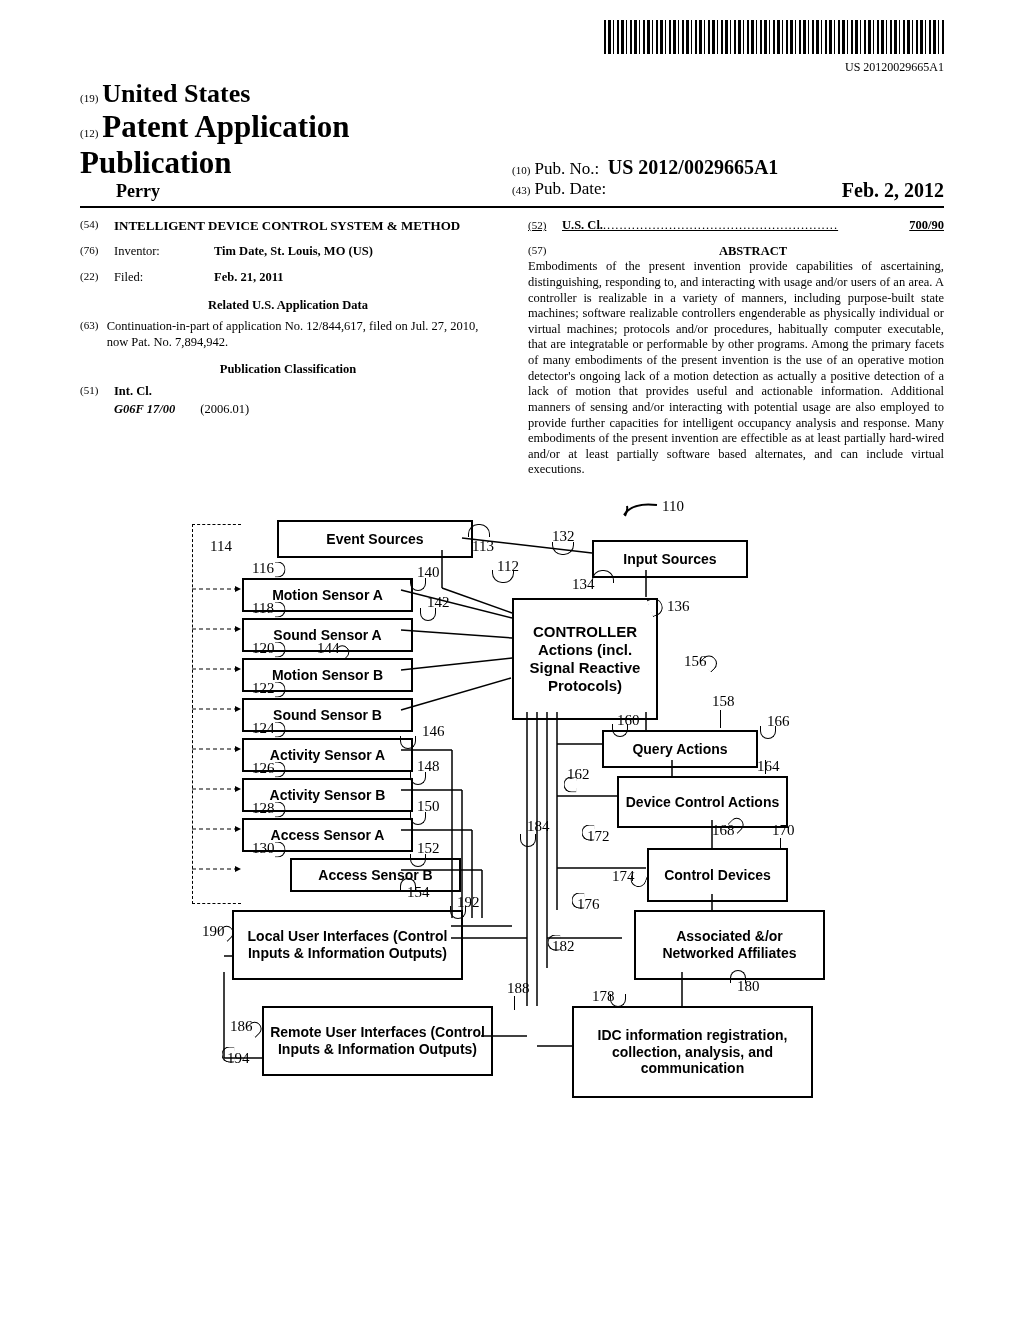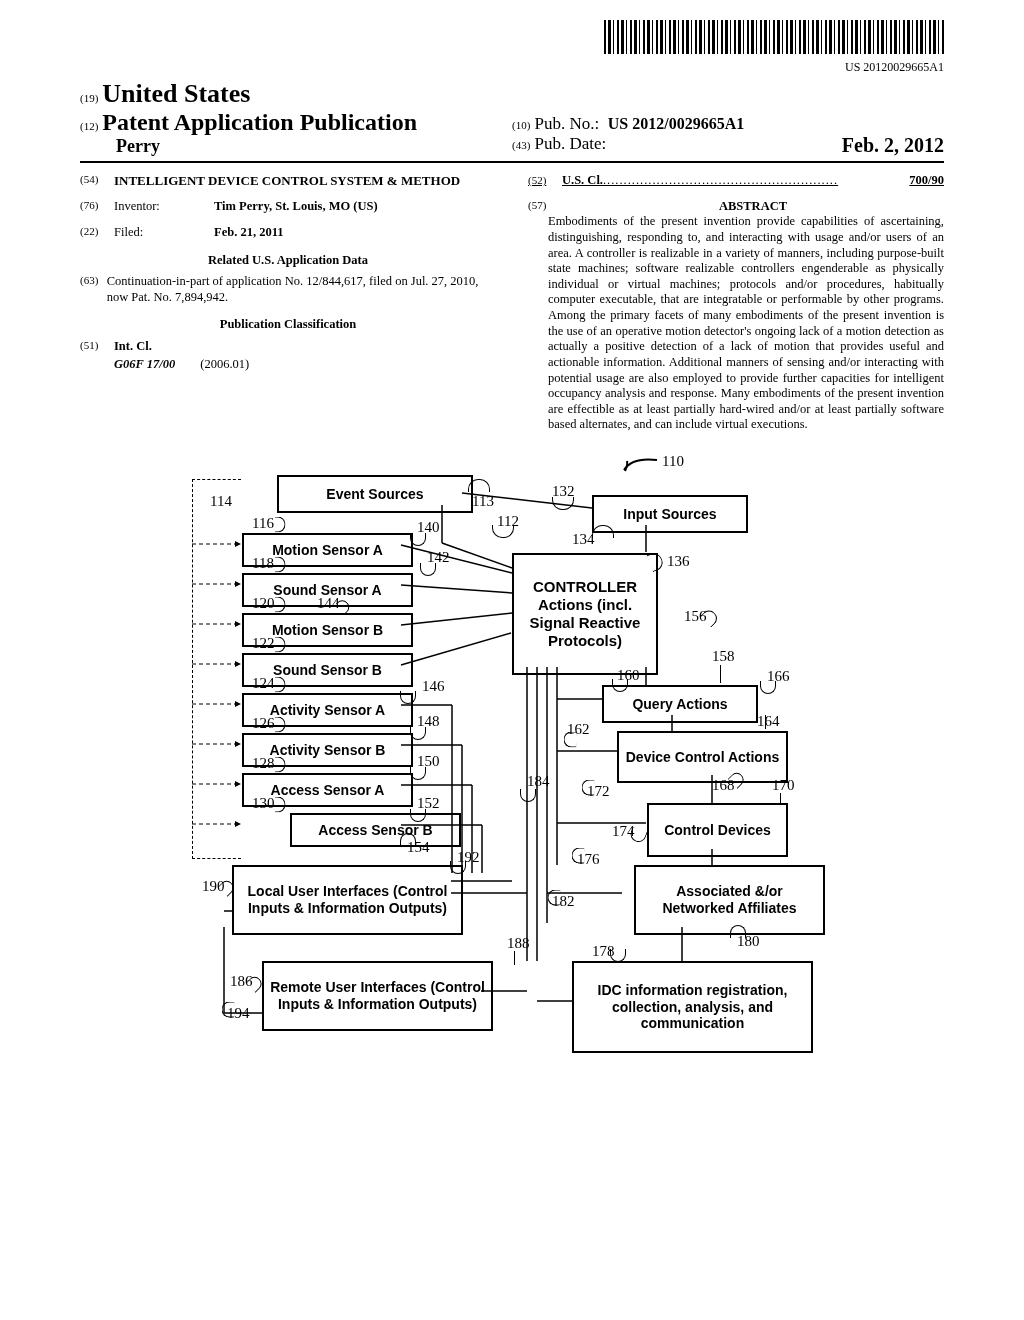--- a/index.html
+++ b/index.html
@@ -43,34 +43,34 @@
     width: 50%;
   }
   .small-num {
     font-size: 11px;
   }
   .big-title1 {
     font-size: 26px;
     font-weight: bold;
   }
   .big-title2 {
-    font-size: 24px;
+    font-size: 31px;
     font-weight: bold;
   }
   .author {
     font-size: 18px;
     font-weight: bold;
     padding-left: 36px;
   }
   .pub-line {
     font-size: 17px;
   }
   .pub-num {
     font-weight: bold;
-    font-size: 16px;
+    font-size: 20px;
   }
   .pub-date {
     font-weight: bold;
     font-size: 20px;
   }
   .columns {
     display: flex;
     gap: 32px;
   }
   .col {
@@ -96,21 +96,20 @@
     text-align: center;
     font-weight: bold;
     margin: 12px 0 6px 0;
   }
   .title54 {
     font-weight: bold;
     font-size: 13px;
   }
   .abstract {
     text-align: justify;
-    margin-left: 20px;
   }
   .dotline {
     letter-spacing: 1px;
   }
   .diagram-wrap {
     text-align: center;
     margin-top: 20px;
   }
   .diagram {
     width: 680px;
@@ -196,21 +195,21 @@
 
   <div class="columns">
     <div class="col">
       <div class="field-row">
         <div class="field-num">(54)</div>
         <div class="title54">INTELLIGENT DEVICE CONTROL SYSTEM &amp; METHOD</div>
       </div>
       <div class="field-row">
         <div class="field-num">(76)</div>
         <div class="field-label">Inventor:</div>
-        <div class="field-val">Tim Perry, St. Louis, MO (US)</div>
+        <div class="field-val">Tim Date, St. Louis, MO (US)</div>
       </div>
       <div class="field-row">
         <div class="field-num">(22)</div>
         <div class="field-label">Filed:</div>
         <div class="field-val">Feb. 21, 2011</div>
       </div>
       <div class="section-title">Related U.S. Application Data</div>
       <div class="field-row">
         <div class="field-num">(63)</div>
         <div>Continuation-in-part of application No. 12/844,617, filed on Jul. 27, 2010, now Pat. No. 7,894,942.</div>

